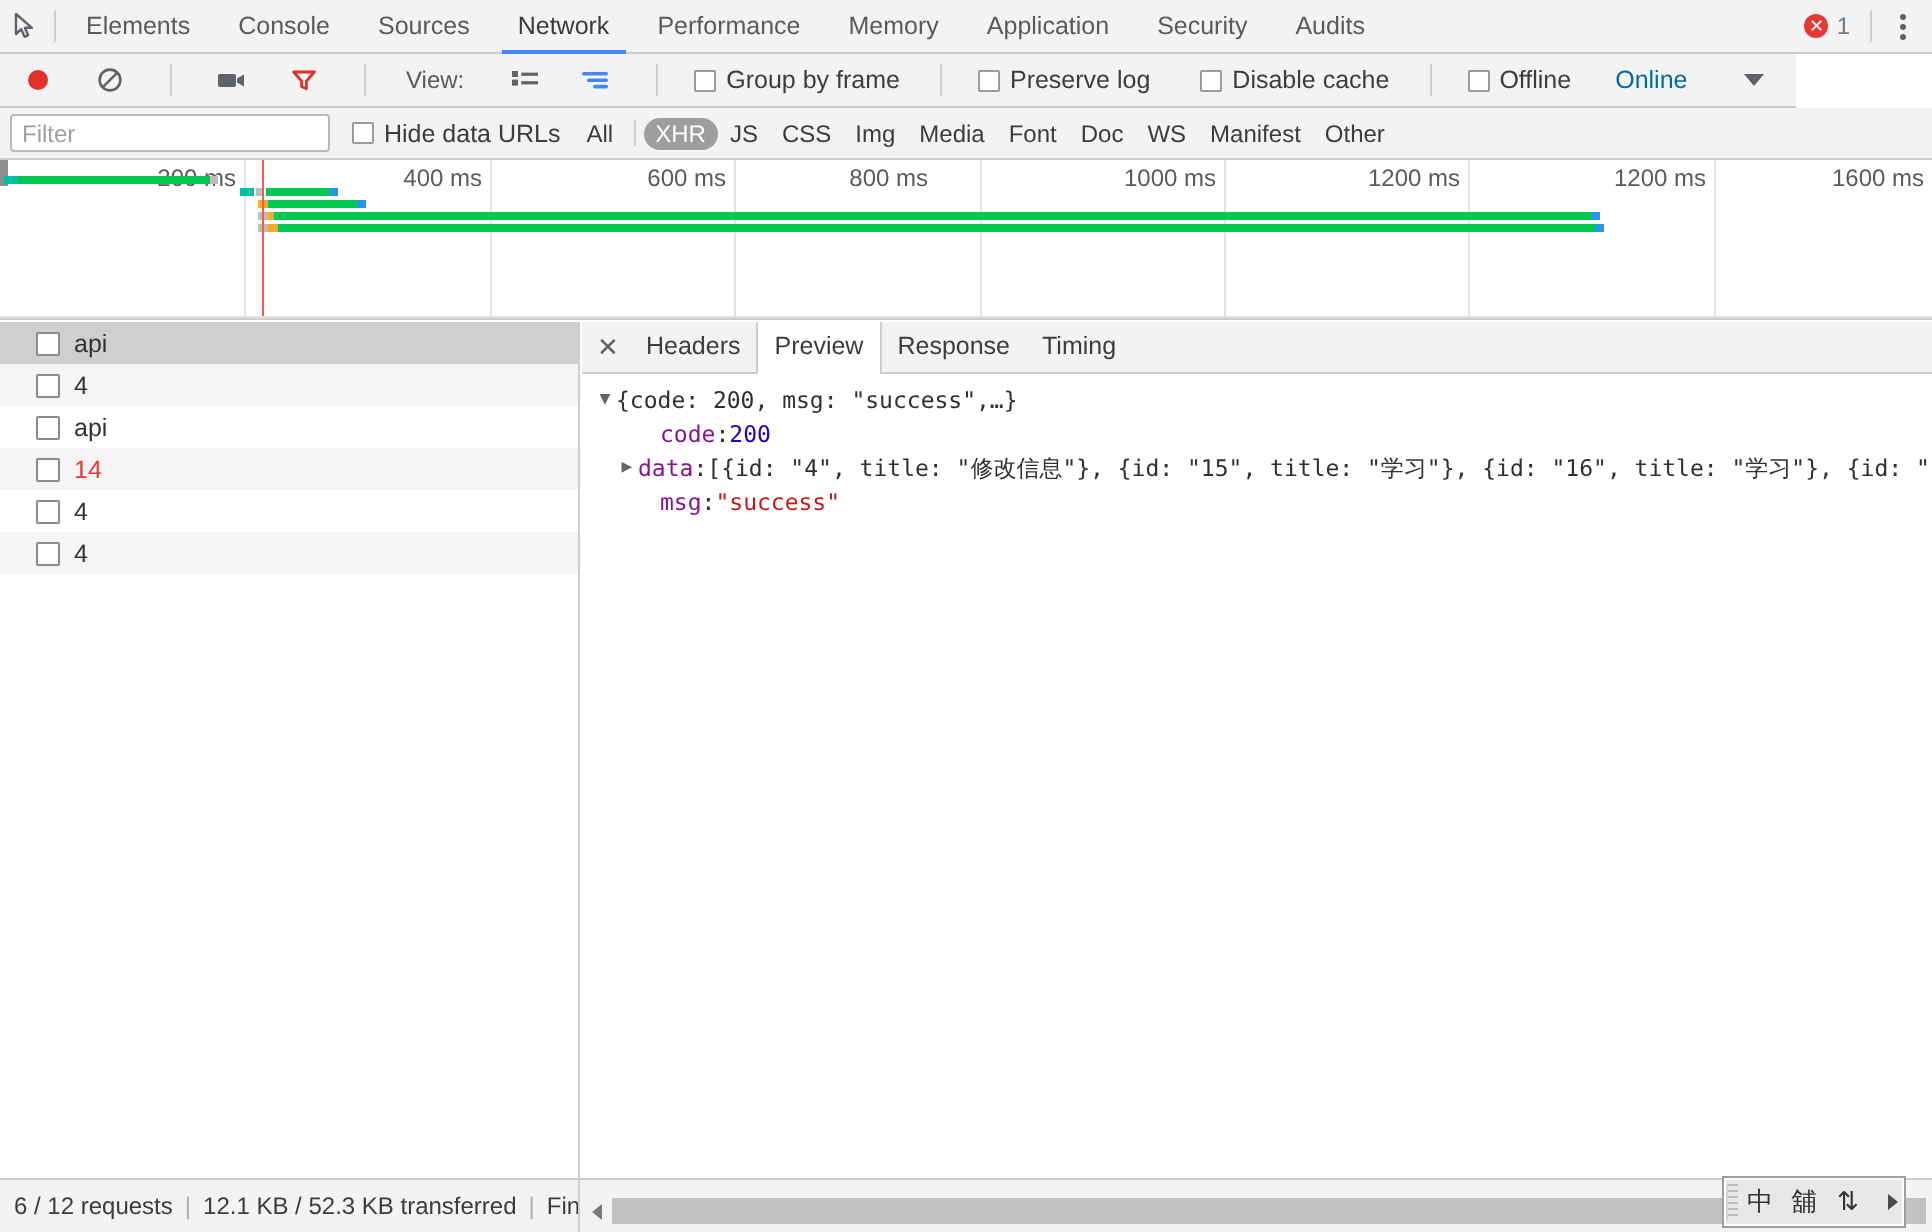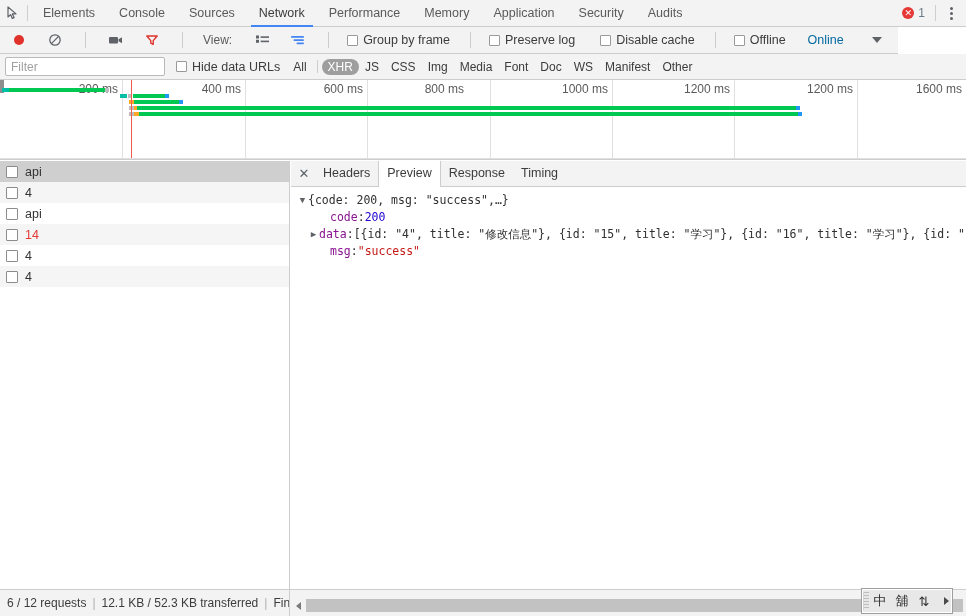--- a/index.html
+++ b/index.html
@@ -120,21 +120,21 @@
   .listpane {
     position:absolute; left:0; top:161px; width:290px; height:428px;
     background:#fff; border-right:1px solid #cdcdcd; overflow:hidden;
   }
   .list-header {
     height:24px; background:#f3f3f3; border-bottom:1px solid #cdcdcd;
     display:flex; align-items:center; padding-left:8px;
     font-size:12.5px; color:#3c3c3c;
   }
   .row {
-    height:21px; display:flex; align-items:center; padding-left:6px;
+    height:21px; display:flex; align-items:center; padding-left:18px;
     font-size:12.5px; color:#333; cursor:pointer; gap:7px;
   }
   .row.alt { background:#f5f5f5; }
   .row.sel { background:#cfcfcf; }
   .row .rcb {
     width:12px; height:12px; border:1px solid #8c8c8c; background:#fff; border-radius:1px;
     flex:0 0 auto;
   }
   .row .rname { white-space:nowrap; overflow:hidden; text-overflow:ellipsis; }
   .row .rname.err { color:#e53935; }

